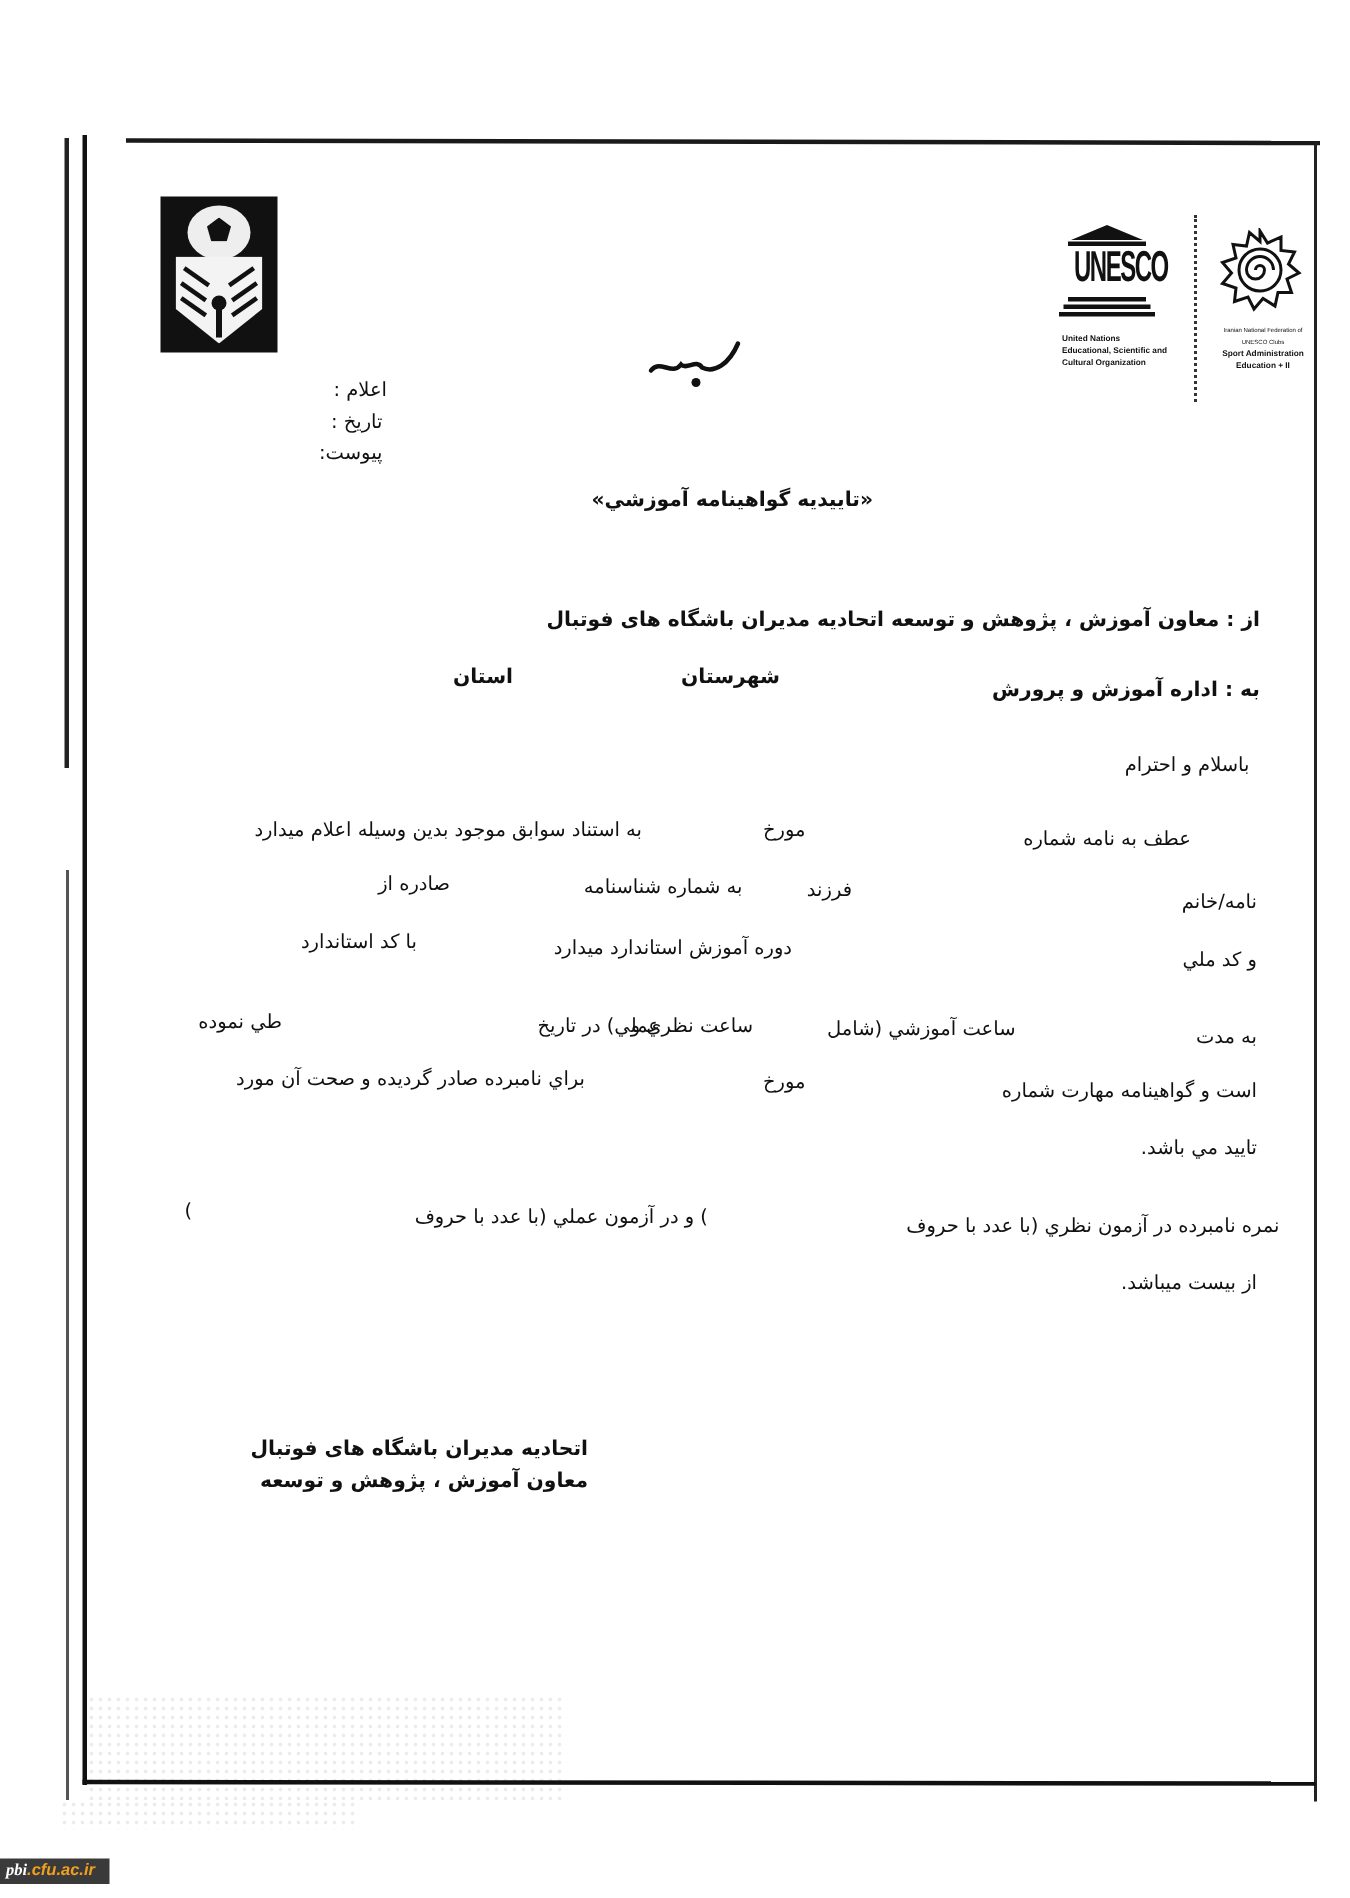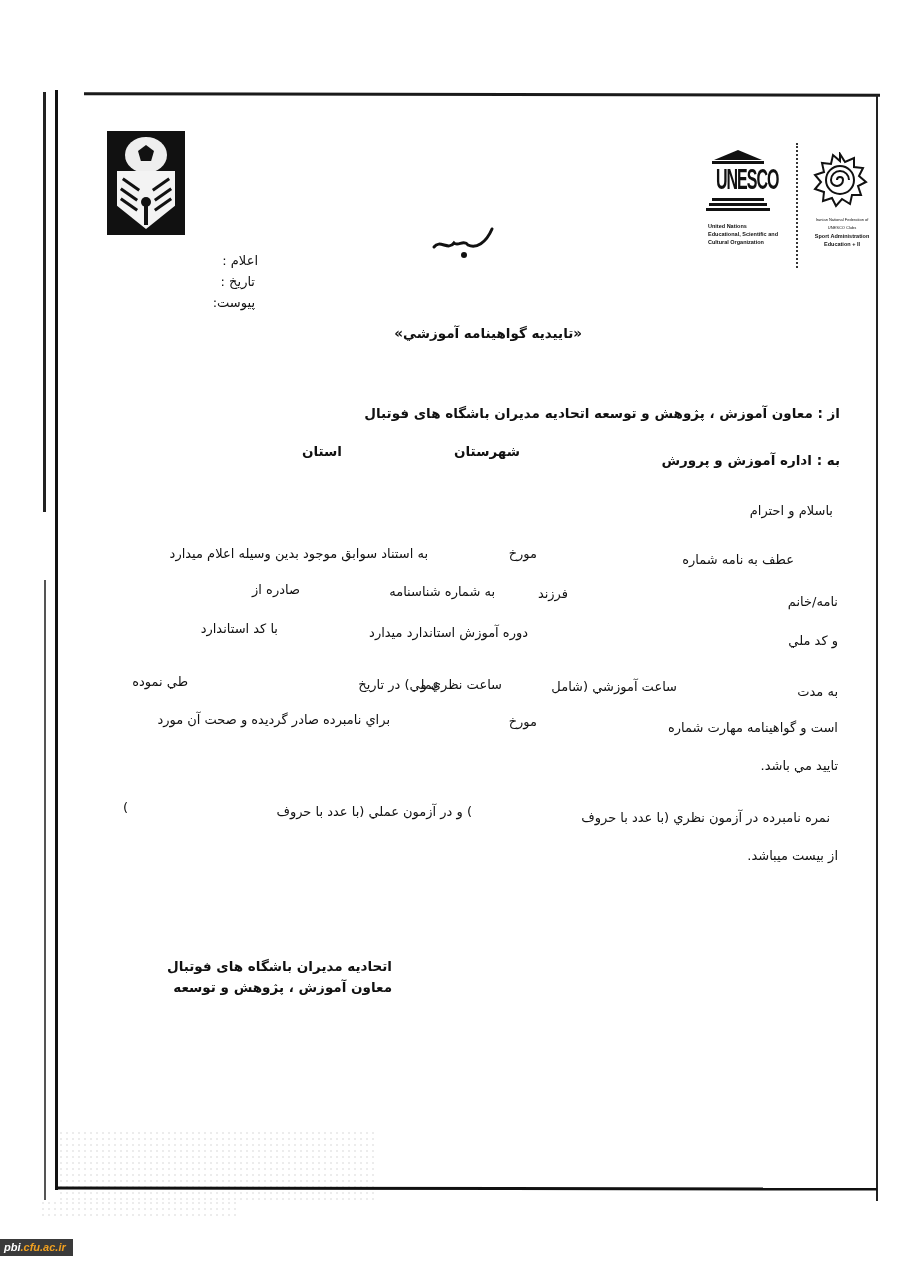--- a/index.html
+++ b/index.html
@@ -44,21 +44,21 @@
 
   .sport-logo { left:810px; top:152px; width:62px; height:110px; }
   .sport-logo .star { position:absolute; left:2px; top:0; width:56px; height:56px; }
   .sport-logo .cap { position:absolute; left:-6px; top:64px; width:76px; text-align:center; font-family:"Liberation Sans", sans-serif; font-weight:bold; line-height:8px; }
   .sport-logo .tiny { font-size:4px; font-weight:normal; }
   .sport-logo .small { font-size:5.5px; }
 
   .bism { left:430px; top:225px; width:70px; height:40px; }
 
   .watermark { left:0; top:1239px; width:73px; height:17px; background:#3a3a3a; color:#f0a020; font-family:"Liberation Sans", sans-serif; font-style:italic; font-weight:bold; font-size:11px; line-height:17px; padding-left:4px; box-sizing:border-box; }
-  .watermark .pbi { color:#ffffff; }
+  .watermark .pbi { color:#ffffff;font-family:Liberation Serif, serif; }
 </style>
 </head>
 <body>
 
 <div class="abs edge-line"></div>
 <div class="abs edge-line2"></div>
 <div class="abs frame-left"></div>
 <div class="abs frame-top"></div>
 <div class="abs frame-right"></div>
 <div class="abs frame-bottom"></div>
@@ -147,21 +147,21 @@
 <div class="abs rtl fs" style="right:398px;top:677px;">ساعت نظري و</div>
 <div class="abs rtl fs" style="right:460px;top:677px;">عملي) در تاريخ</div>
 <div class="abs rtl fs" style="right:712px;top:674px;">طي نموده</div>
 
 <div class="abs rtl fs" style="right:62px;top:720px;">است و گواهينامه مهارت شماره</div>
 <div class="abs rtl fs" style="right:363px;top:714px;">مورخ</div>
 <div class="abs rtl fs" style="right:510px;top:712px;">براي نامبرده صادر گرديده و صحت آن مورد</div>
 
 <div class="abs rtl fs" style="right:62px;top:758px;">تاييد مي باشد.</div>
 
-<div class="abs rtl fs" style="right:70px;top:810px;">نمره نامبرده در آزمون نظري (با عدد   با حروف</div>
+<div class="abs rtl fs" style="right:47px;top:810px;">نمره نامبرده در آزمون نظري (با عدد   با حروف</div>
 <div class="abs rtl fs" style="right:428px;top:804px;">) و در آزمون عملي (با عدد    با حروف</div>
 <div class="abs rtl fs" style="right:772px;top:800px;">)</div>
 
 <div class="abs rtl fs" style="right:62px;top:848px;">از بيست ميباشد.</div>
 
 <div class="abs rtl bold" style="right:508px;top:958px;">اتحادیه مدیران باشگاه های فوتبال</div>
 <div class="abs rtl bold" style="right:508px;top:979px;">معاون آموزش ، پژوهش و توسعه</div>
 
 <div class="abs watermark"><span class="pbi">pbi</span><span>.cfu.ac.ir</span></div>
 

